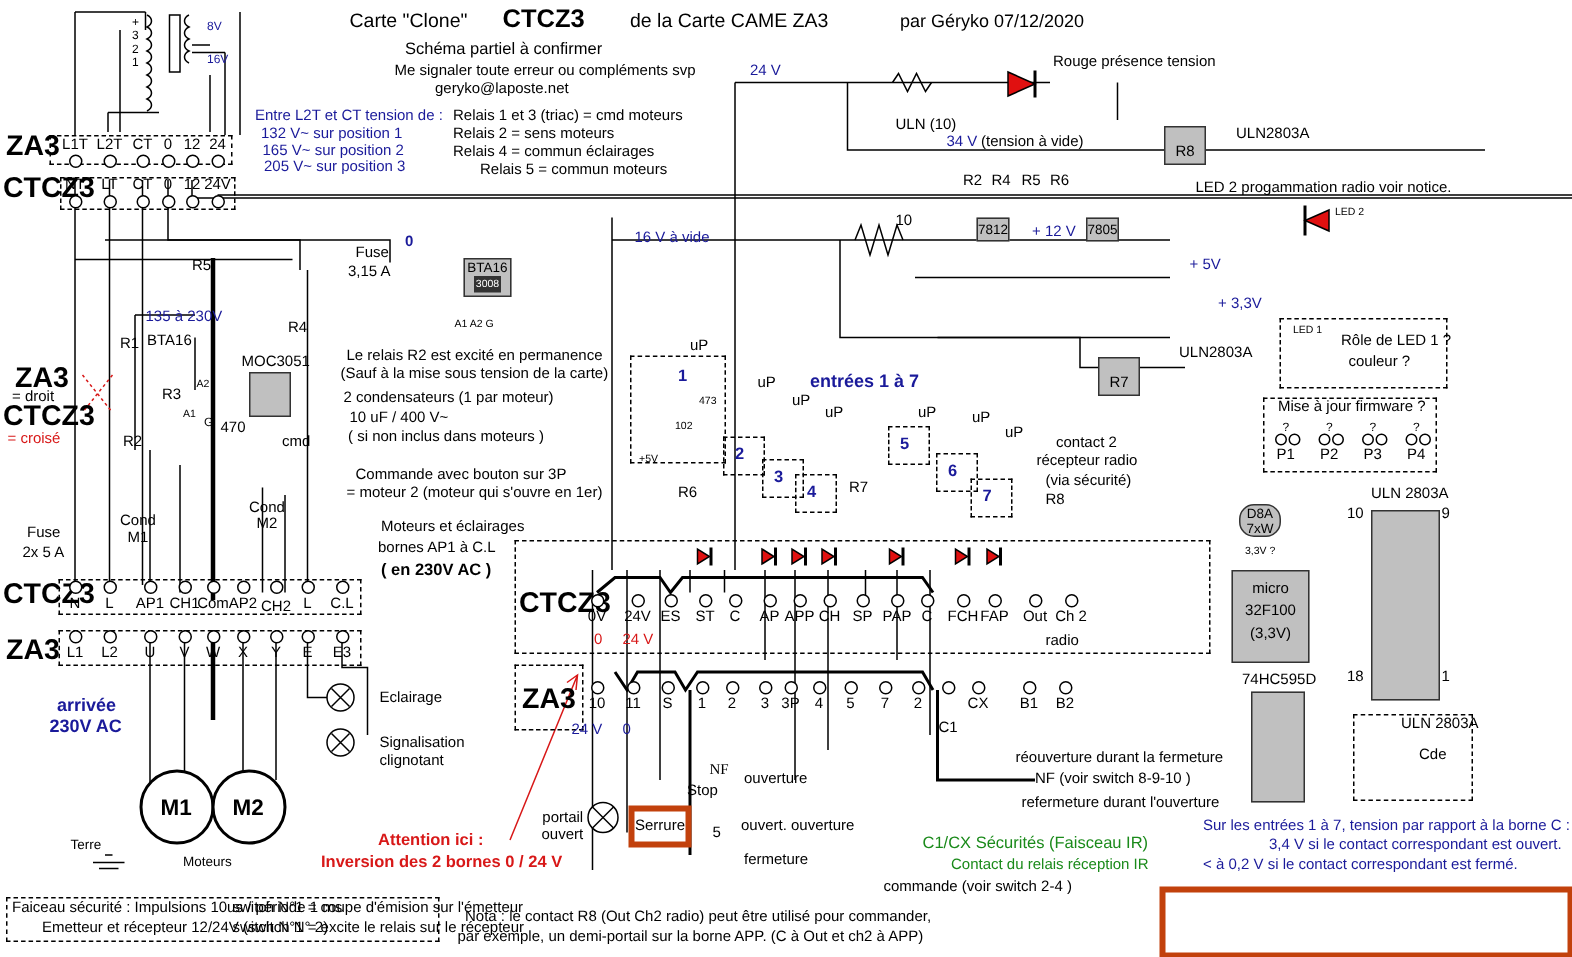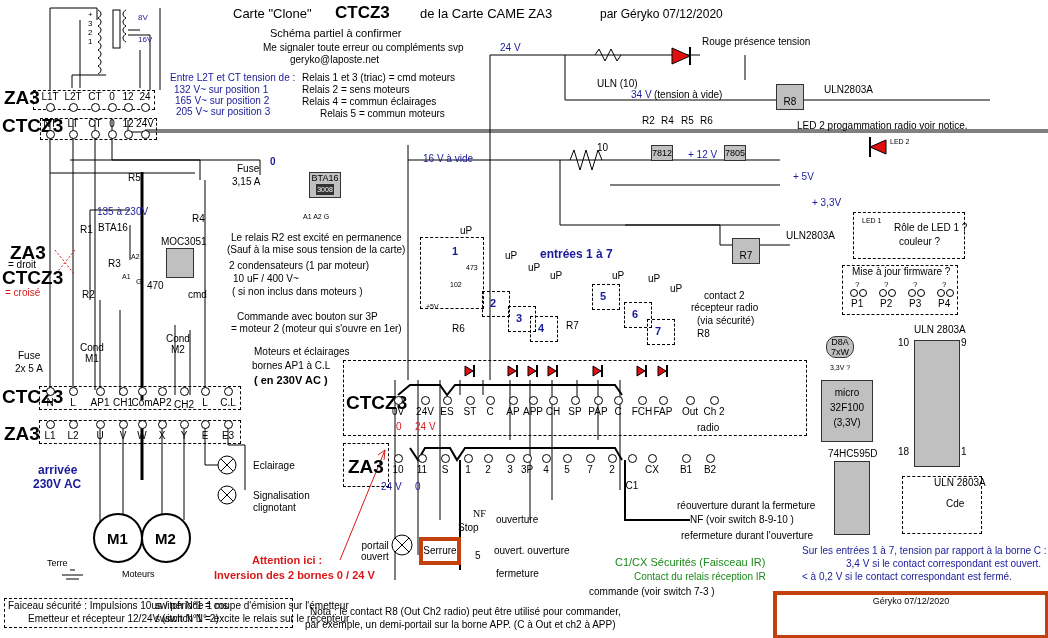--- a/index.html
+++ b/index.html
@@ -410,21 +410,21 @@
     <div>portail</div>
     <div>ouvert</div>
   </div>
 <div class="box" style="left:419px;top:537px;width:34px;height:20px;text-align:center;font-size:10px;line-height:20px;">Serrure</div>
 <div class="t" style="left:458px;top:522px;">Stop</div>
 <div class="t" style="left:473px;top:508px;font-family:Liberation Serif, serif;">NF</div>
 <div class="t" style="left:475px;top:550px;">5</div>
 <div class="t" style="left:496px;top:514px;">ouverture</div>
 <div class="t" style="left:494px;top:545px;">ouvert. ouverture</div>
 <div class="t" style="left:496px;top:568px;">fermeture</div>
-<div class="t" style="left:589px;top:586px;">commande (voir switch 7-3 )</div>
+<div class="t" style="left:589px;top:586px;">commande (voir switch 2-4 )</div>
 <div class="t" style="left:677px;top:500px;">réouverture durant la fermeture</div>
 <div class="t" style="left:690px;top:514px;">NF    (voir switch 8-9-10 )</div>
 <div class="t" style="left:681px;top:530px;">refermeture durant l'ouverture</div>
 <div class="t green" style="left:615px;top:556px;font-size:11px;">C1/CX   Sécurités (Faisceau IR)</div>
 <div class="t green" style="left:634px;top:571px;">Contact du relais réception IR</div>
 
 <div class="t b red" style="left:252px;top:554px;font-size:11px;">Attention ici :</div>
 <div class="t b red" style="left:214px;top:569px;font-size:11px;">Inversion des 2 bornes 0 / 24 V</div>
 
 <div class="dash" style="left:853px;top:212px;width:110px;height:45px;"></div>
@@ -478,14 +478,13 @@
 <div class="t blue" style="left:802px;top:571px;">&lt; à 0,2 V  si le contact correspondant est fermé.</div>
 
 <div class="dash" style="left:4px;top:598px;width:287px;height:28px;"></div>
 <div class="t" style="left:8px;top:600px;">Faiceau sécurité : Impulsions 10us / période 1 ms</div>
 <div class="t" style="left:28px;top:613px;">Emetteur et récepteur 12/24V (switch N° 2)</div>
 <div class="t" style="left:155px;top:600px;">switch N°1 = coupe d'émision sur l'émetteur</div>
 <div class="t" style="left:155px;top:613px;">switch N°1 = excite le relais sur le récepteur</div>
 <div class="t" style="left:310px;top:606px;">Nota : le contact R8 (Out Ch2 radio) peut être utilisé pour commander,</div>
 <div class="t" style="left:305px;top:619px;">par exemple, un demi-portail sur la borne APP. (C à Out et ch2 à APP)</div>
 <div class="box" style="left:773px;top:591px;width:268px;height:40px;text-align:center;">
-  <div style="font-size:9px;line-height:12px;">Géryko  07/12/2020</div>
 </div>
 
 </body></html>

